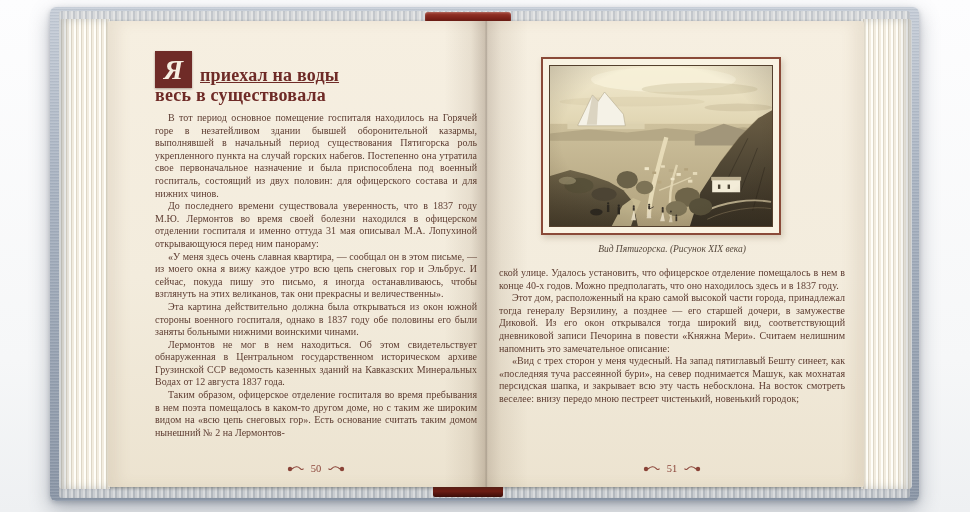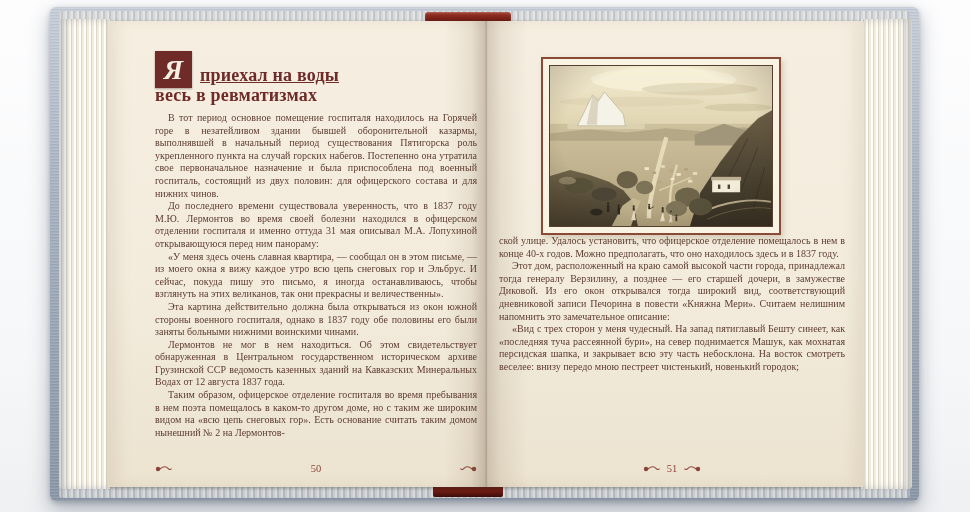--- a/index.html
+++ b/index.html
@@ -77,21 +77,21 @@
   .heading .l1{display:block;margin-left:45px;text-decoration:underline;}
   .heading .l2{display:block;}
   .body p{
     margin:0;font-size:10px;line-height:12.6px;text-align:justify;text-indent:13px;
   }
   .body p.noindent{text-indent:0;}
   .pagefoot{
     position:absolute;bottom:13px;text-align:center;font-size:10.5px;color:#8a4338;
     display:flex;align-items:center;justify-content:center;gap:7px;
   }
-  .page.left .pagefoot{left:47px;right:9px;justify-content:space-between;}
+  .page.left .pagefoot{left:47px;right:9px;}
   .page.right .pagefoot{left:13px;right:19px;text-align:right;}
   .flourish{display:inline-block;}
   
   .pic-frame{
     width:224px;margin:0 auto 0 42px;border:2px solid #8a4a38;background:#f9f3e3;
     padding:6px;box-shadow:2px 3px 6px rgba(110,90,60,.25);
   }
   .pic-inner{border:1px solid #54402d;line-height:0;}
   .caption{
     margin:9px 0 13px 0;text-align:center;font-style:italic;font-size:9.5px;color:#55473b;
@@ -108,21 +108,21 @@
   <div class="headband-bottom"></div>
   <div class="edge-left"></div>
   <div class="edge-right"></div>
 
   <div class="pages">
 
     <div class="page left">
       <h1 class="heading">
         <span class="dropcap">Я</span>
         <span class="l1">приехал на воды</span>
-        <span class="l2">весь в ревматизмах</span>
+        <span class="l2">весь в существовала</span>
       </h1>
       <div class="body">
         <p>В тот период основное помещение госпиталя находилось на Горячей горе в незатейливом здании бывшей оборонительной казармы, выполнявшей в начальный период существования Пятигорска роль укрепленного пункта на случай горских набегов. Постепенно она утратила свое первоначальное назначение и была приспособлена под военный госпиталь, состоящий из двух половин: для офицерского состава и для нижних чинов.</p>
         <p>До последнего времени существовала уверенность, что в 1837 году М.Ю. Лермонтов во время своей болезни находился в офицерском отделении госпиталя и именно оттуда 31 мая описывал М.А. Лопухиной открывающуюся перед ним панораму:</p>
         <p>«У меня здесь очень славная квартира, — сообщал он в этом письме, — из моего окна я вижу каждое утро всю цепь снеговых гор и Эльбрус. И сейчас, покуда пишу это письмо, я иногда останавливаюсь, чтобы взглянуть на этих великанов, так они прекрасны и величественны».</p>
         <p>Эта картина действительно должна была открываться из окон южной стороны военного госпиталя, однако в 1837 году обе половины его были заняты больными нижними воинскими чинами.</p>
         <p>Лермонтов не мог в нем находиться. Об этом свидетельствует обнаруженная в Центральном государственном историческом архиве Грузинской ССР ведомость казенных зданий на Кавказских Минеральных Водах от 12 августа 1837 года.</p>
         <p>Таким образом, офицерское отделение госпиталя во время пребывания в нем поэта помещалось в каком-то другом доме, но с таким же широким видом на «всю цепь снеговых гор». Есть основание считать таким домом нынешний № 2 на Лермонтов-</p>
       </div>
       <div class="pagefoot">
@@ -229,20 +229,21 @@
                 <circle cx="233.5" cy="295" r="2.2" fill="#3a332a"></circle>
               <polygon points="246,324 254,324 251,307" fill="#e0d5ba"></polygon>
                 <circle cx="250.5" cy="302" r="2" fill="#3a332a"></circle>
               <rect x="260" y="312" width="3.6" height="10" fill="#3a332a"></rect>
                 <circle cx="261.8" cy="310" r="1.8" fill="#3a332a"></circle>
             </g>
             <rect x="0" y="0" width="460" height="332" fill="url(#vig)"></rect>
           </svg>
         </div>
       </div>
+      <div class="caption">Вид Пятигорска. (Рисунок XIX века)</div>
       <div class="body">
         <p class="noindent">ской улице. Удалось установить, что офицерское отделение помещалось в нем в конце 40-х годов. Можно предполагать, что оно находилось здесь и в 1837 году.</p>
         <p>Этот дом, расположенный на краю самой высокой части города, принадлежал тогда генералу Верзилину, а позднее — его старшей дочери, в замужестве Диковой. Из его окон открывался тогда широкий вид, соответствующий дневниковой записи Печорина в повести «Княжна Мери». Считаем нелишним напомнить это замечательное описание:</p>
         <p>«Вид с трех сторон у меня чудесный. На запад пятиглавый Бешту синеет, как «последняя туча рассеянной бури», на север поднимается Машук, как мохнатая персидская шапка, и закрывает всю эту часть небосклона. На восток смотреть веселее: внизу передо мною пестреет чистенький, новенький городок;</p>
       </div>
       <div class="pagefoot">
         <svg class="flourish" width="17" height="8" viewBox="0 0 17 8">
           <circle cx="3" cy="4" r="2.2" fill="#8a4338"></circle>
           <path d="M5,4 C8,1.2 11,1.2 13,3.4 C14.4,4.9 15.6,4.7 16.5,3.6" stroke="#8a4338" stroke-width="1.1" fill="none"></path>
         </svg>

